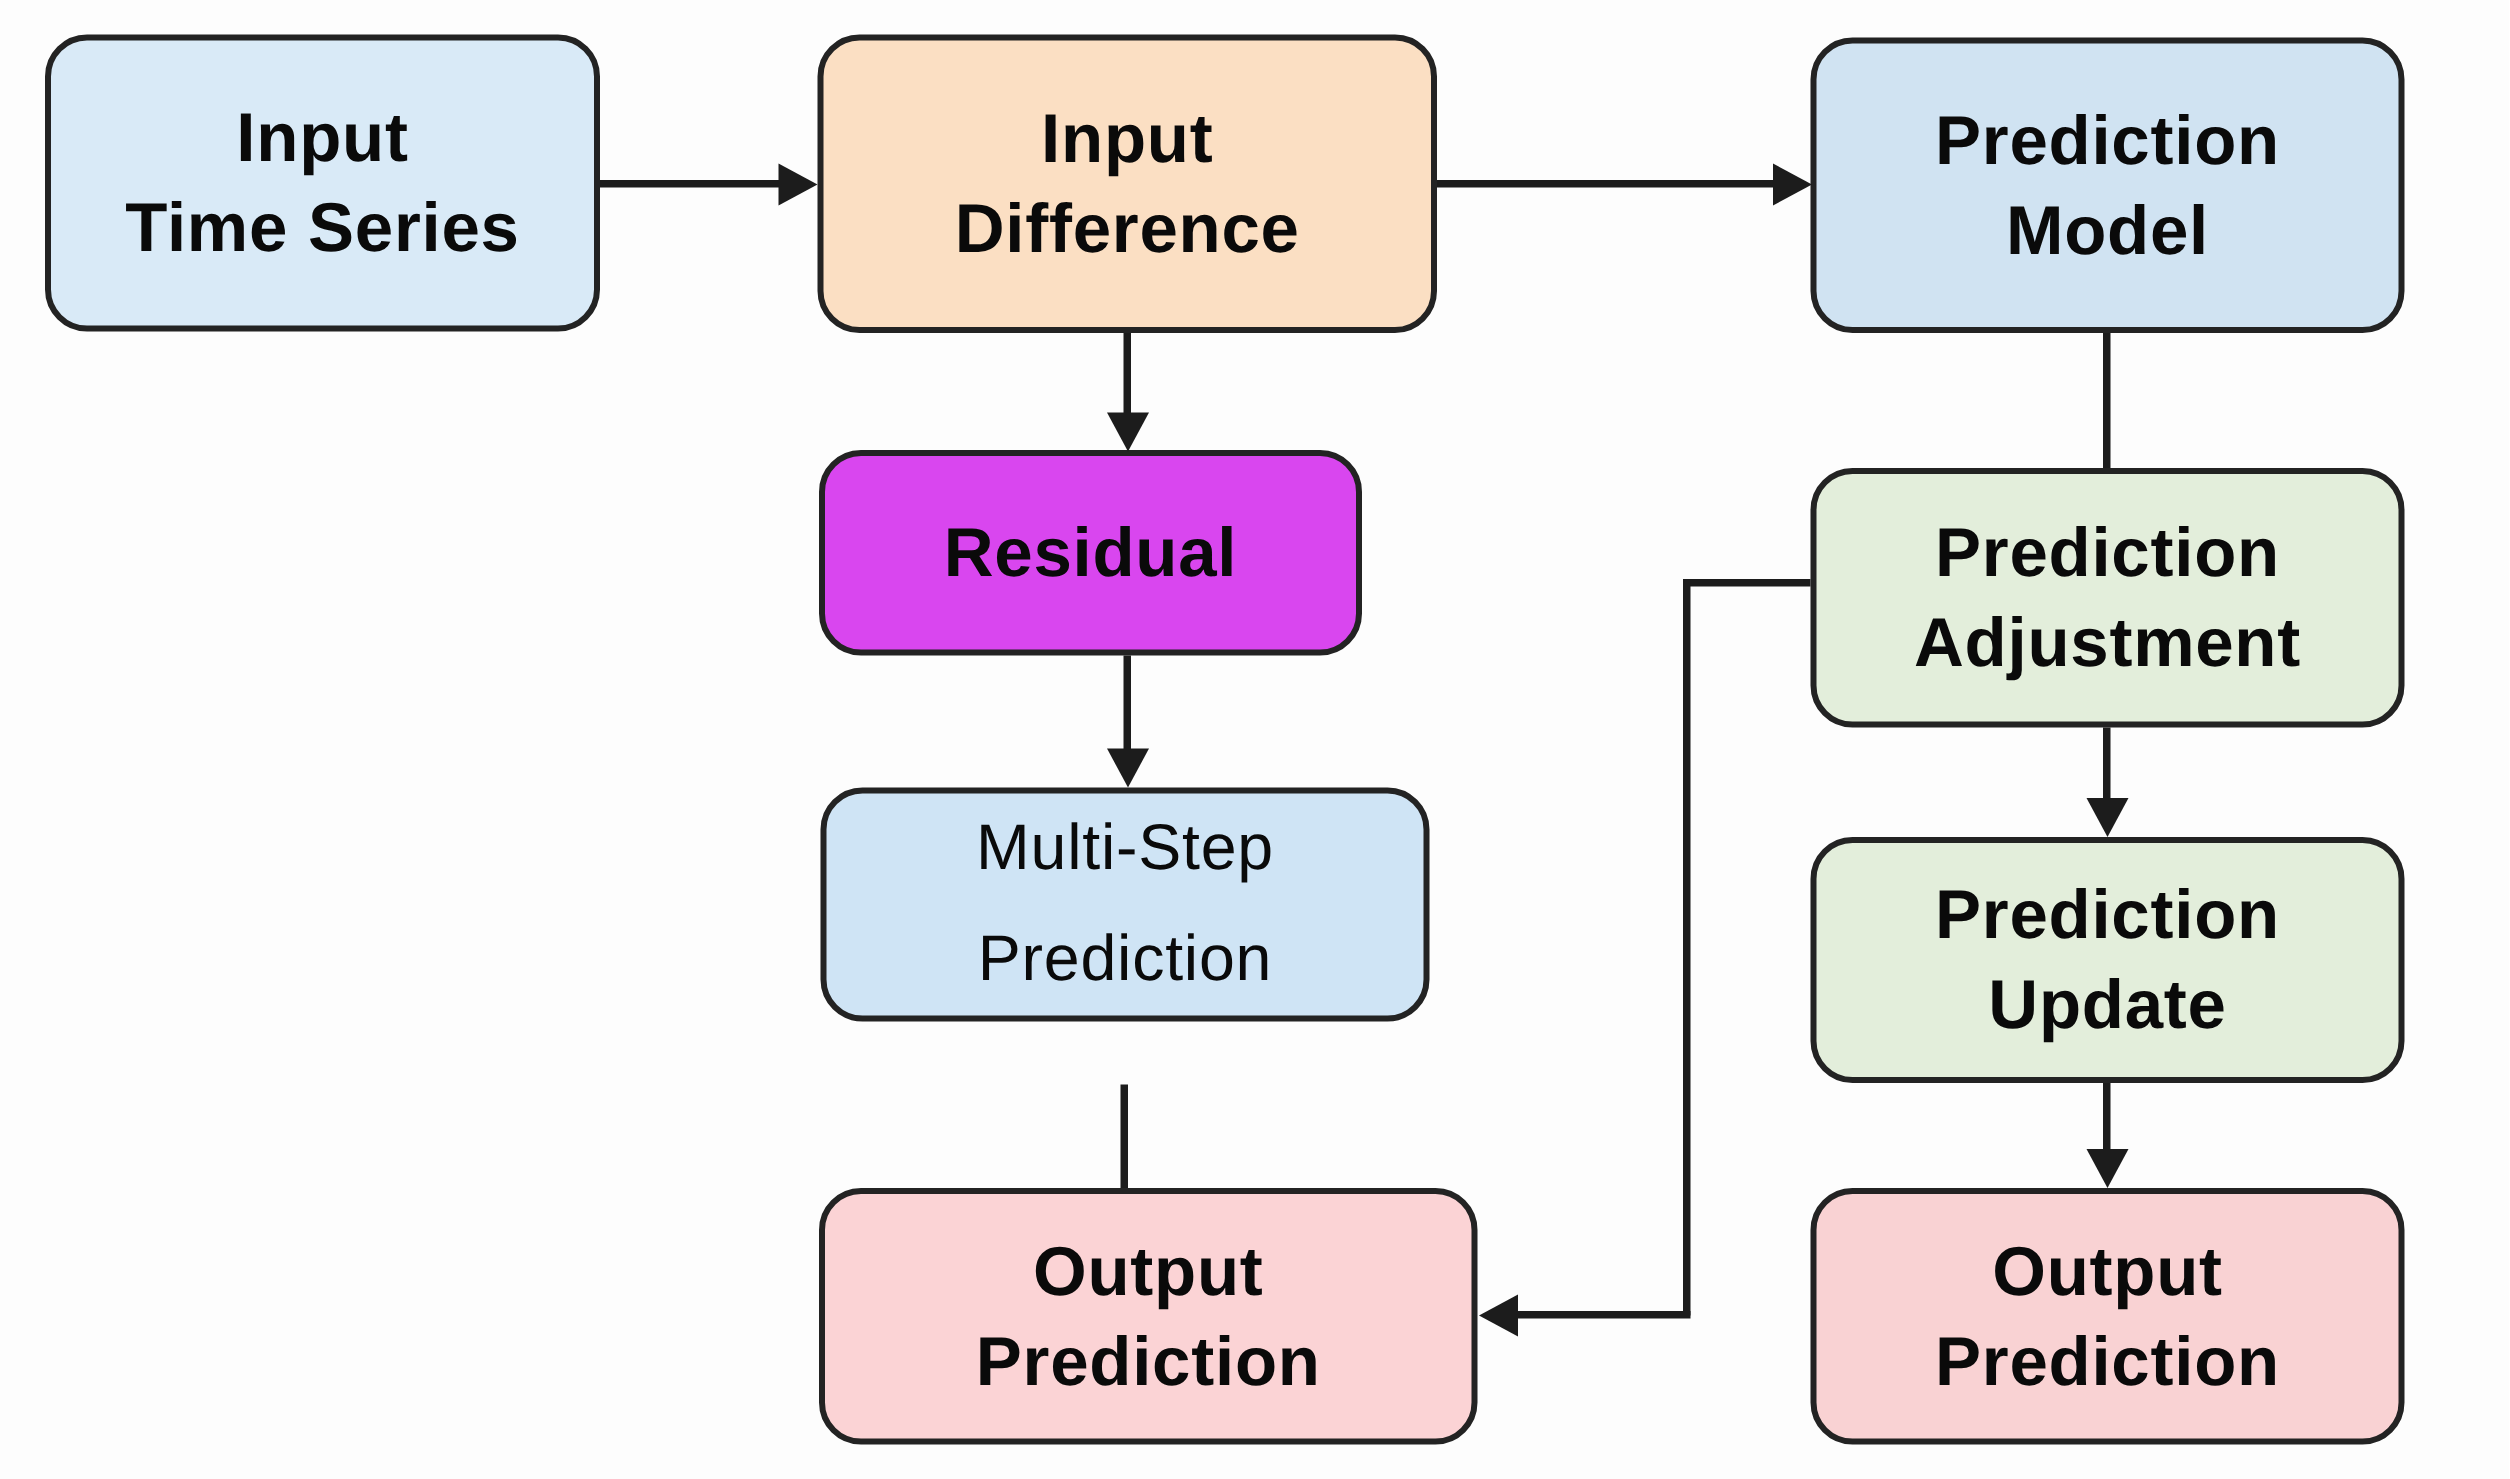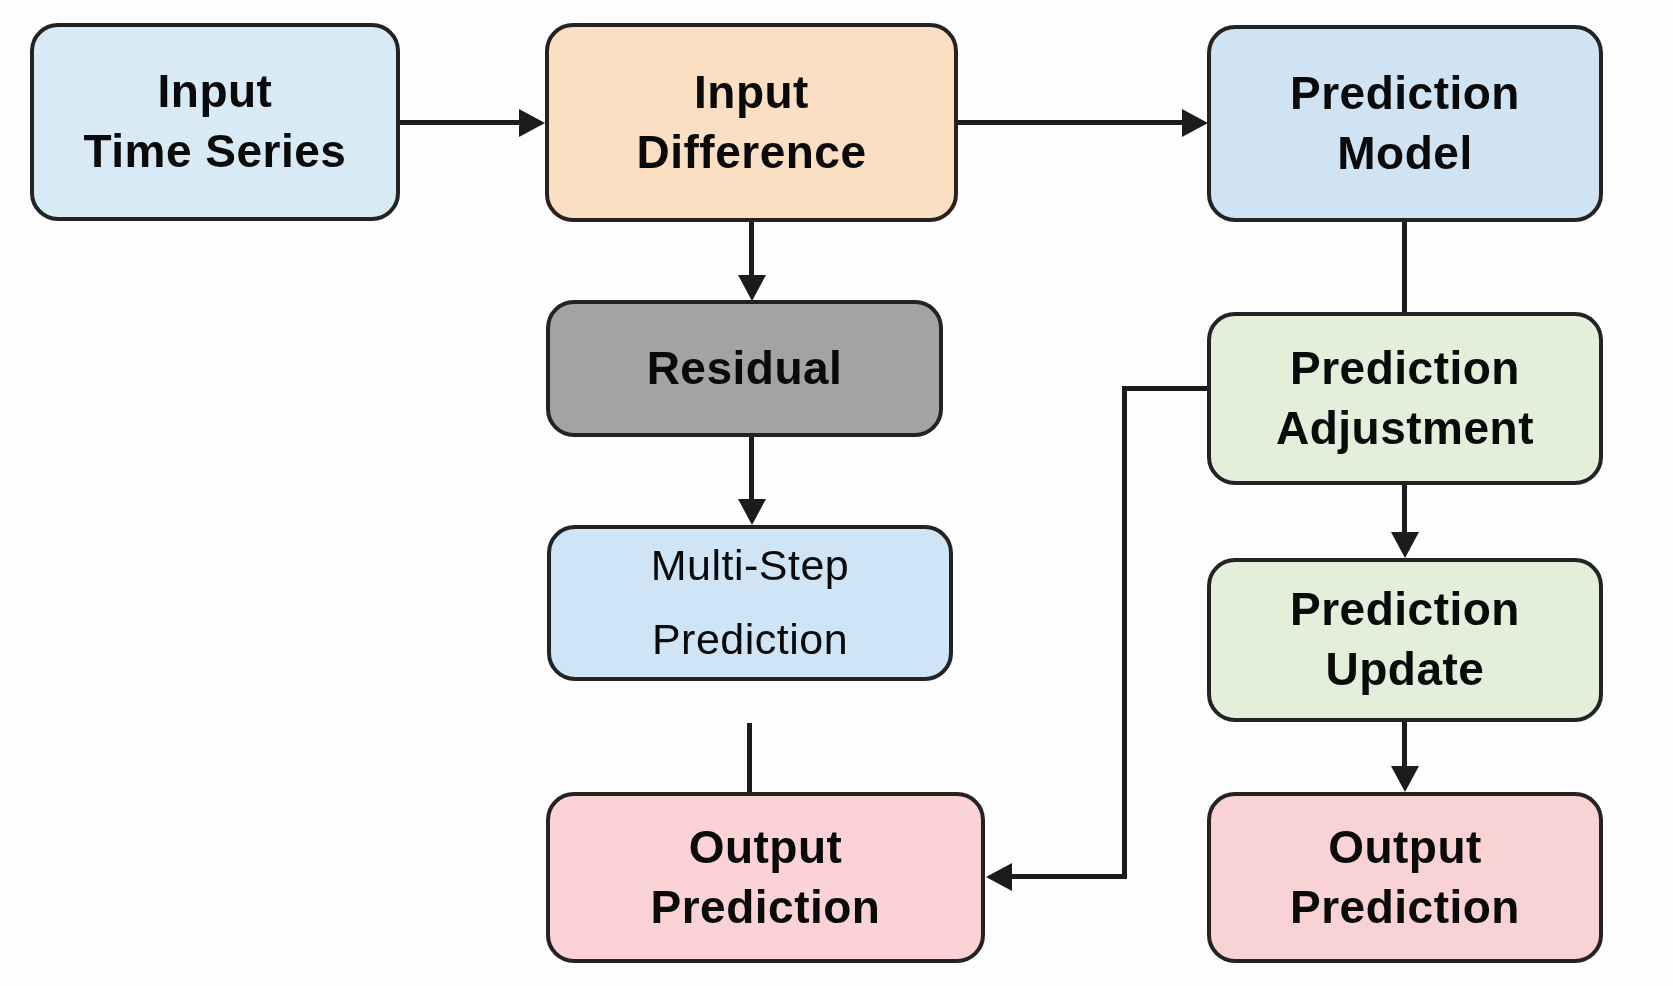--- a/index.html
+++ b/index.html
@@ -80,21 +80,21 @@
   <div class="node bold" style="left: 545px; top: 23px; width: 413px; height: 199px; background: rgb(251, 223, 195);">
     <span class="label">Input
 Difference</span>
   </div>
 
   <div class="node bold" style="left: 1207px; top: 25px; width: 396px; height: 197px; background: rgb(208, 227, 242);">
     <span class="label">Prediction
 Model</span>
   </div>
 
-  <div class="node bold" style="left: 546px; top: 300px; width: 397px; height: 137px; background: #a3a3a3;">
+  <div class="node bold" style="left: 546px; top: 300px; width: 362px; height: 137px; background: #d946ef;">
     <span class="label">Residual</span>
   </div>
 
   <div class="node bold" style="left: 1207px; top: 312px; width: 396px; height: 173px; background: rgb(227, 238, 219);">
     <span class="label">Prediction
 Adjustment</span>
   </div>
 
   <div class="node regular" style="left: 547px; top: 525px; width: 406px; height: 156px; background: rgb(207, 228, 245);">
     <span class="label">Multi-Step

